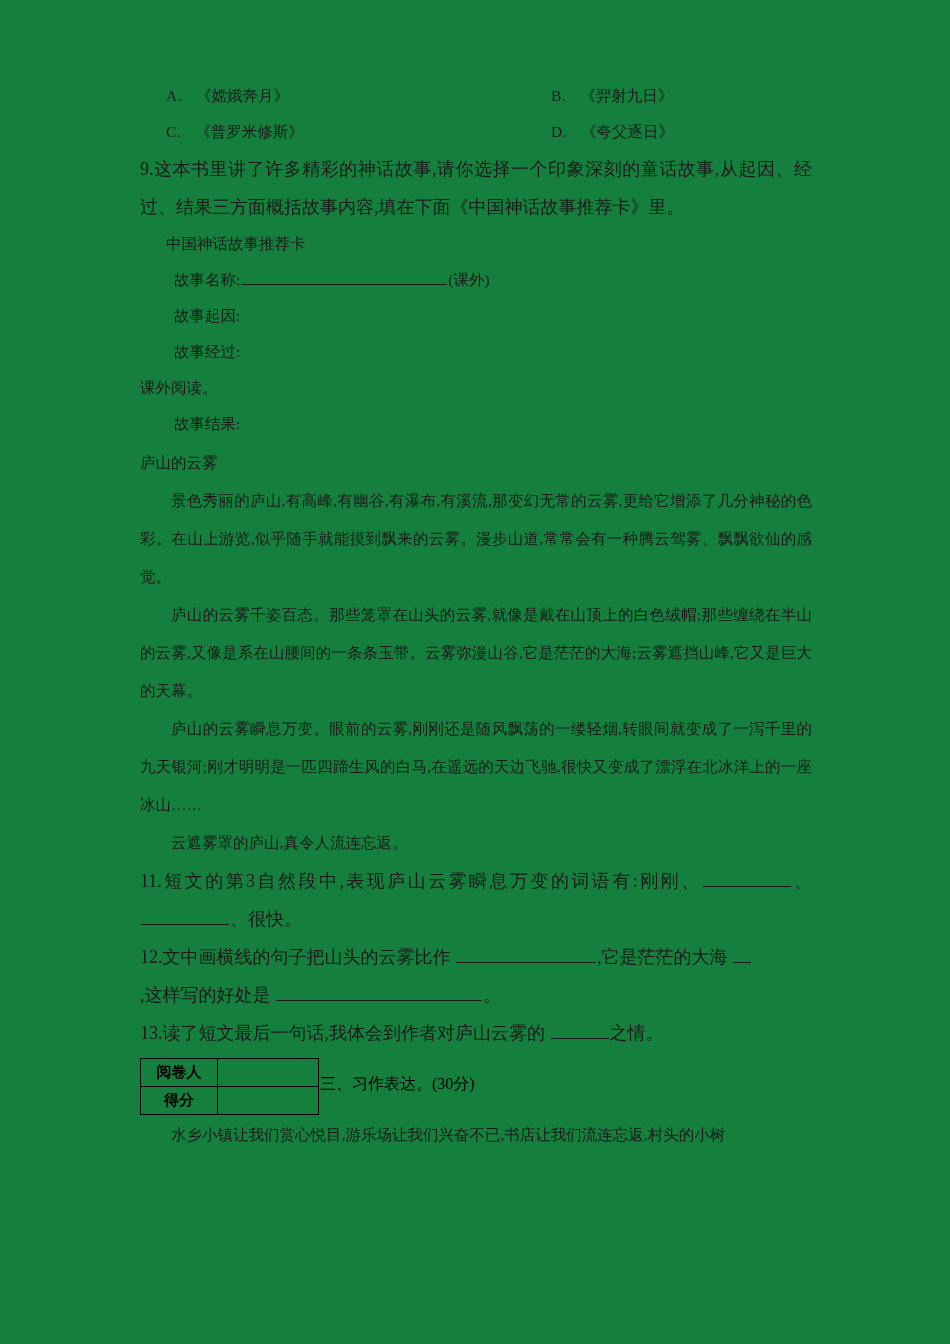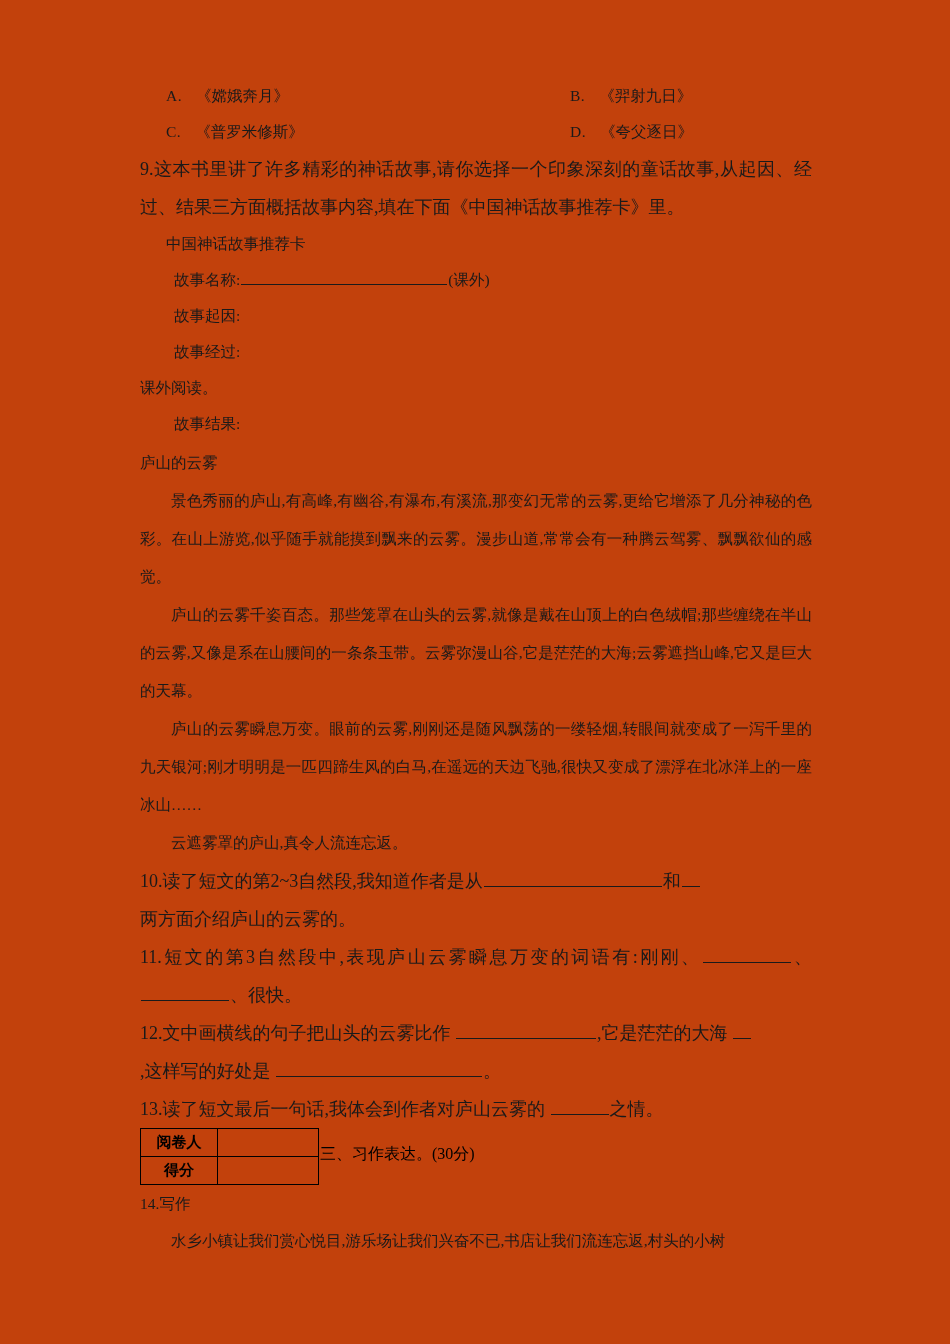--- a/index.html
+++ b/index.html
@@ -9,21 +9,21 @@
     background: #ffffff;
   }
   body {
     font-family: "Liberation Serif", "DejaVu Serif", serif;
     color: #000000;
   }
   .page {
     position: relative;
     width: 950px;
     height: 1344px;
-    background: #c2410c;
+    background: #15803d;
     overflow: hidden;
     box-sizing: border-box;
   }
   .content {
     position: absolute;
     left: 140px;
     top: 78px;
     width: 672px;
   }
   
@@ -47,21 +47,21 @@
     line-height: 36px;
     white-space: nowrap;
     color: #1a1a1a;
   }
   .choice .mark {
     font-family: "Liberation Serif", serif;
     letter-spacing: 0.5px;
   }
   .choice .sep { display: inline-block; width: 14px; }
   .col-left  { left: 26px; }
-  .col-right { left: 430px; }
+  .col-right { left: 411px; }
   .row-1 { top: 0px; }
   .row-2 { top: 36px; }
 
   
   .q-body {
     font-size: 18px;
     line-height: 38px;
     text-align: justify;
     text-justify: inter-character;
     color: #1a1a1a;
@@ -95,20 +95,21 @@
   .b-sm  { width: 58px; }
   .b-md  { width: 88px; }
   .b-lg  { width: 140px; }
   .b-xl  { width: 178px; }
   .b-xxl { width: 206px; }
 
   
   .score-area {
     position: relative;
     height: 58px;
+    margin-top: 6px;
   }
   .score-table {
     position: absolute;
     left: 0px;
     top: 0px;
     border-collapse: collapse;
   }
   .score-table td {
     border: 1px solid #000000;
     height: 25px;
@@ -170,24 +171,20 @@
     <div class="line indent-2">
       <span>故事结果:</span>
     </div>
     <div class="passage-title">庐山的云雾</div>
 
     <div class="passage-p">景色秀丽的庐山,有高峰,有幽谷,有瀑布,有溪流,那变幻无常的云雾,更给它增添了几分神秘的色彩。在山上游览,似乎随手就能摸到飘来的云雾。漫步山道,常常会有一种腾云驾雾、飘飘欲仙的感觉。</div>
     <div class="passage-p">庐山的云雾千姿百态。那些笼罩在山头的云雾,就像是戴在山顶上的白色绒帽;那些缠绕在半山的云雾,又像是系在山腰间的一条条玉带。云雾弥漫山谷,它是茫茫的大海;云雾遮挡山峰,它又是巨大的天幕。</div>
     <div class="passage-p">庐山的云雾瞬息万变。眼前的云雾,刚刚还是随风飘荡的一缕轻烟,转眼间就变成了一泻千里的九天银河;刚才明明是一匹四蹄生风的白马,在遥远的天边飞驰,很快又变成了漂浮在北冰洋上的一座冰山……</div>
     <div class="passage-p">云遮雾罩的庐山,真令人流连忘返。</div>
 
-    <div class="q-body">
-      <span>10.读了短文的第2~3自然段,我知道作者是从</span><span class="blank b-xl"></span><span>和</span><span class="blank b-xs"></span><br>
-      <span>两方面介绍庐山的云雾的。</span>
-    </div>
 
     <div class="q-body">
       <span>11.短文的第3自然段中,表现庐山云雾瞬息万变的词语有:刚刚、</span><span class="blank b-md"></span><span>、</span><span class="blank b-md"></span><span>、很快。</span>
     </div>
 
     <div class="q-body">
       <span>12.文中画横线的句子把山头的云雾比作</span>&nbsp;<span class="blank b-lg"></span><span>,它是茫茫的大海</span>&nbsp;<span class="blank b-xs"></span><br>
       <span>,这样写的好处是</span>&nbsp;<span class="blank b-xxl"></span><span>。</span>
     </div>
 
@@ -204,17 +201,16 @@
         </tr>
         <tr>
           <td class="label">得分</td>
           <td class="value"></td>
         </tr>
       </tbody>
         </table>
       <div class="section-head">三、习作表达。(30分)</div>
     </div>
 
-    <div class="line">14.写作</div>
     <div class="passage-p">水乡小镇让我们赏心悦目,游乐场让我们兴奋不已,书店让我们流连忘返,村头的小树</div>
 
   </div>
 </div>
 
 </body></html>

